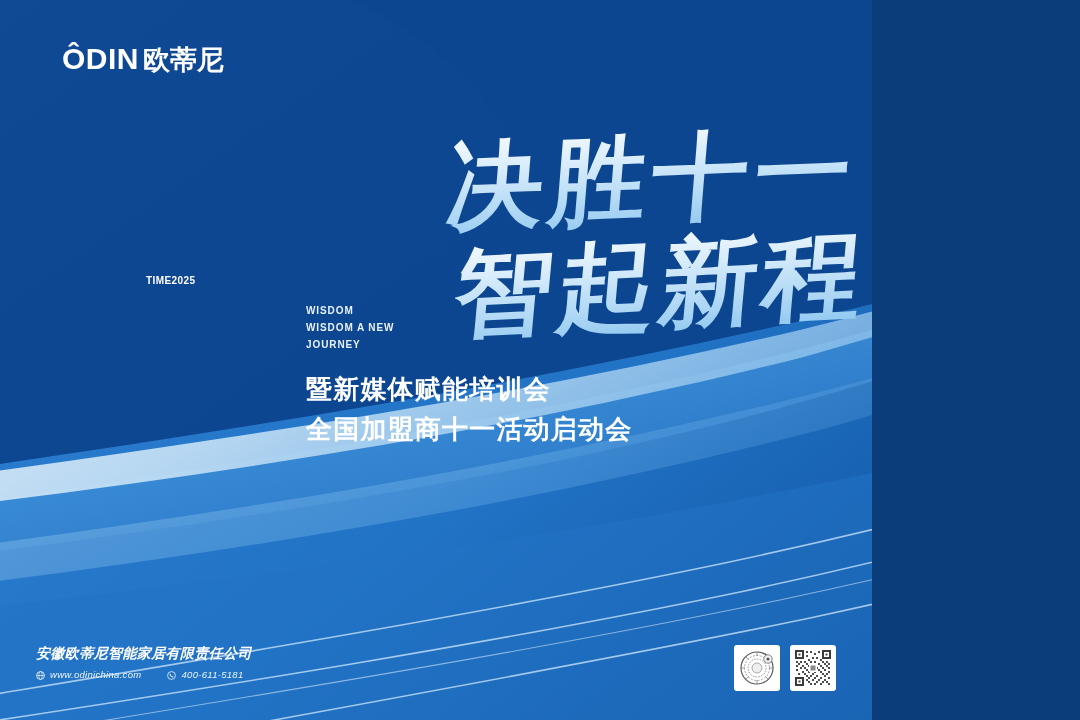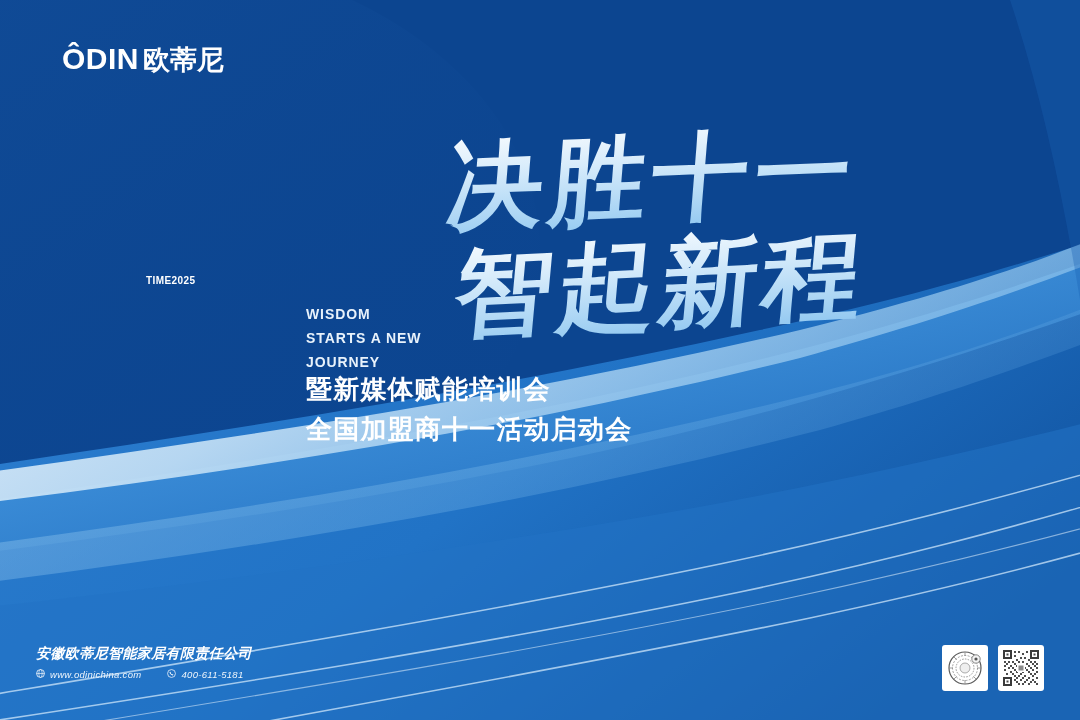--- a/index.html
+++ b/index.html
@@ -5,21 +5,21 @@
   html, body {
     margin: 0;
     padding: 0;
     background: #0a3d7a;
   }
   body {
     font-family: "Liberation Sans", sans-serif;
   }
   #poster {
     position: relative;
-    width: 1080px;
+    width: 872px;
     height: 720px;
     overflow: hidden;
     background: #404040;
   }
 
   
   .bg-layer {
     position: absolute;
     inset: 0;
     width: 1080px;
@@ -110,21 +110,21 @@
     letter-spacing: -0.5px;
     line-height: 1;
   }
 
   
   .tagline {
     position: absolute;
     left: 306px;
     top: 302px;
     color: #e8f2fb;
-    font-size: 14px;
+    font-size: 10px;
     font-weight: 600;
     line-height: 1.72;
     letter-spacing: 0.9px;
   }
 
   
   .subtitle {
     position: absolute;
     left: 306px;
     top: 370px;
@@ -152,21 +152,21 @@
   .footer-contact {
     display: flex;
     align-items: center;
     gap: 26px;
     font-size: 9.5px;
     letter-spacing: 0.3px;
     color: #eef5fc;
   }
   .contact-item {
     display: flex;
-    align-items: flex-start;
+    align-items: flex-end;
     gap: 5px;
   }
   .mini-icon {
     width: 9px;
     height: 9px;
     flex: 0 0 9px;
   }
 
   
   .qr-row {
@@ -262,21 +262,21 @@
 
   <div class="time-block">
     <div class="time-label">
       <span>TIME</span>
       <span>2025</span>
     </div>
   </div>
 
   <div class="tagline">
     <div>WISDOM</div>
-    <div>STARTS A NEW</div>
+    <div>WISDOM A NEW</div>
     <div>JOURNEY</div>
   </div>
 
   <div class="subtitle">
     <div>暨新媒体赋能培训会</div>
     <div>全国加盟商十一活动启动会</div>
   </div>
 
   <div class="footer">
     <div class="footer-company">安徽欧蒂尼智能家居有限责任公司</div>

